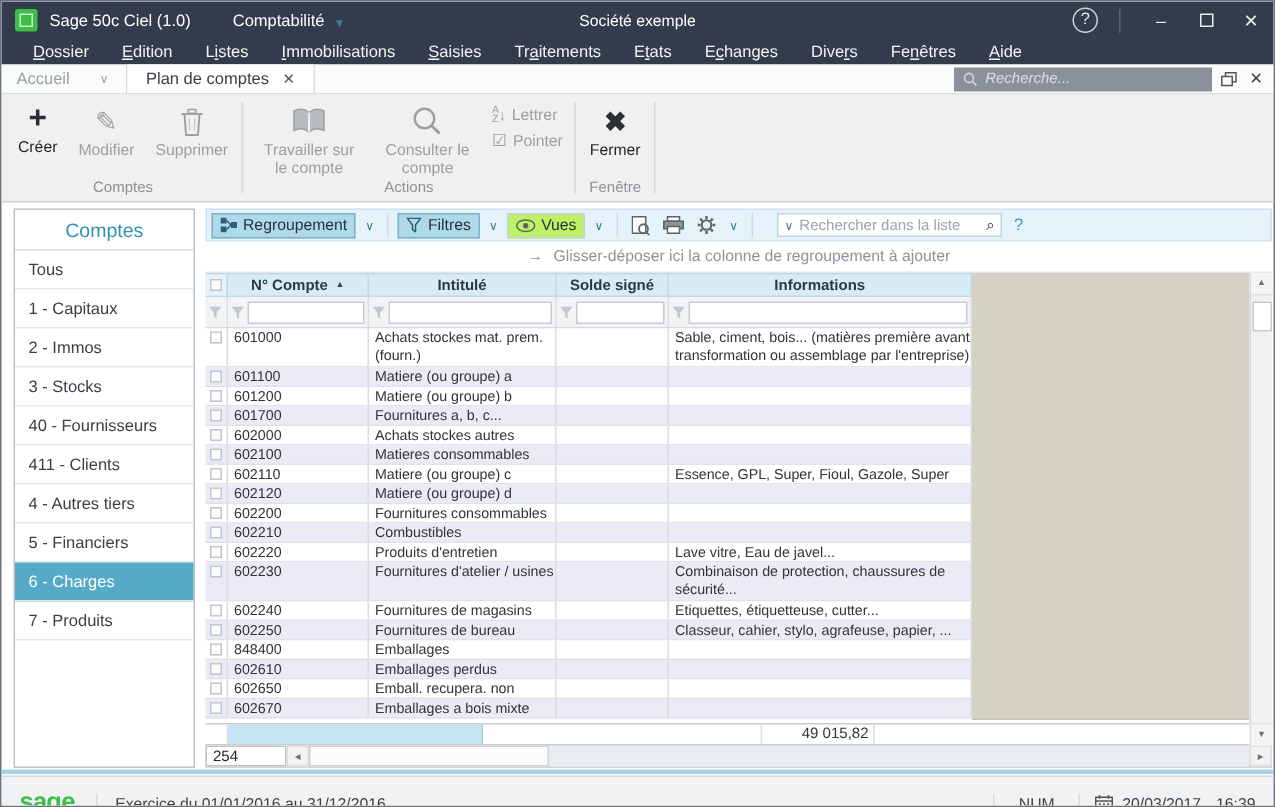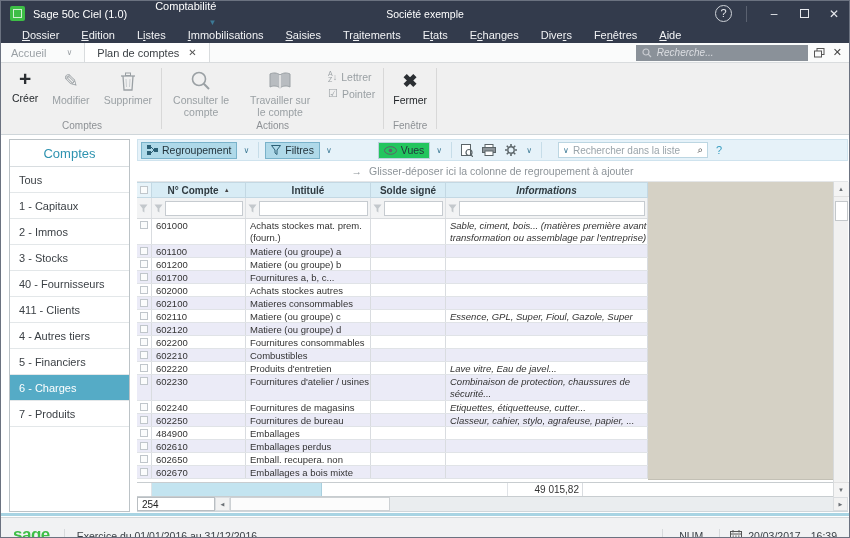--- a/index.html
+++ b/index.html
@@ -9,21 +9,21 @@
     font-family:"Liberation Sans", sans-serif; background:#fff;
     border:1px solid #6b7280;
   }
   
   .titlebar { position:absolute; top:0; left:0; right:0; height:25px; background:#333B4C;
     display:flex; align-items:center; color:#fff; font-size:11px; }
   .app-icon { width:15px; height:15px; background:#3DBE46; border-radius:2px; margin:0 8px 0 9px;
     display:inline-block; position:relative; }
   .app-icon::after{ content:""; position:absolute; inset:3px; border:1px solid rgba(255,255,255,.75); }
   .tb-app { margin-right:28px; }
-  .tb-module { display:flex; align-items:flex-end; gap:6px; cursor:default;flex-direction:column; }
+  .tb-module { display:flex; align-items:flex-end; gap:6px; cursor:default; }
   .tb-module .car { font-size:8px; }
   .tb-company { position:absolute; left:0; right:0; text-align:center; font-size:10.5px; pointer-events:none; }
   .tb-right { margin-left:auto; display:flex; align-items:center; height:100%; }
   .tb-help { width:17px; height:17px; border:1px solid #cfd3d9; border-radius:50%; text-align:center;
     line-height:15px; font-size:11px; margin-right:14px; color:#e8eaee; }
   .tb-sep { width:1px; height:16px; background:#5a6170; margin-right:12px; }
   .winbtn { width:30px; height:25px; display:flex; align-items:center; justify-content:center;
     font-size:12px; color:#e8eaee; }
   .winbtn .boxglyph { width:9px; height:9px; border:1px solid #e8eaee; display:inline-block; }
   
@@ -70,21 +70,21 @@
     border-bottom:1px solid #d8dde0; }
   .side-item { height:26px; line-height:26px; padding-left:9px; font-size:11px; color:#3a3f44;
     border-bottom:1px solid #e3e7e9; cursor:default; }
   .side-item.selected { background:#55ABC6; color:#fff; }
   
   .panel { position:absolute; left:136px; top:138px; width:711px; height:373px; }
   .list-toolbar { height:22px; background:#E6F2F9; border:1px solid #cfe3ee; display:flex;
     align-items:center; padding:0 3px; gap:3px; }
   .lt-btn { height:17px; display:flex; align-items:center; gap:4px; font-size:10.5px; color:#24343c;
     padding:0 5px; background:#AFD9E9; border:1px solid #79b2ca; }
-  .lt-btn.white { background:#22c55e; border:1px solid #bcd2dd;margin-left:40px; }
+  .lt-btn.white { background:#bef264; border:1px solid #bcd2dd; }
   .car { font-size:8px; color:#3d7a96; }
   .lt-chev { font-size:8px; color:#3d7a96; padding:0 3px; }
   .lt-ic { display:flex; align-items:center; padding:0 3px; }
   .lt-sep { width:1px; height:16px; background:#c6dde9; margin:0 3px; }
   .lt-search { margin-left:10px; width:150px; height:16px; background:#fff; border:1px solid #bcd6e2;
     display:flex; align-items:center; font-size:10px; color:#9aa4aa; padding:0 4px; gap:4px; }
   .lt-search .ph { flex:1; }
   .lt-search .mag { color:#333; font-size:10px; }
   .lt-help { color:#3a9ec2; font-size:11px; padding:0 5px; }
   .dragdrop { height:21px; background:#fff; border-bottom:1px solid #e4e6e8; display:flex;
@@ -96,21 +96,21 @@
   .grid-header { display:flex; height:16px; background:#D8ECF5; border-top:1px solid #c3d8e3;
     border-bottom:1px solid #c3d8e3; font-size:10px; font-weight:bold; color:#2f3a40; }
   .gh-cell { display:flex; align-items:center; justify-content:center; gap:5px;
     border-right:1px solid #c3d8e3; height:100%; }
   .gh-check { background:#e7f3f9; }
   .gh-check .cb { margin:0; }
   .sort-arrow { font-size:6px; color:#444; }
   .filter-row { display:flex; height:21px; background:#f2f3f4; border-bottom:1px solid #d8dbde; }
   .f-cell { display:flex; align-items:center; gap:2px; padding:0 2px; border-right:1px solid #dcdfe2; }
   .f-input { flex:1; height:15px; background:#fff; border:1px solid #c6cbd0; }
-  .w-check { width:15px; } .w-num { width:94px; } .w-int { width:125px; } .w-solde { width:75px; } .w-info { width:202px;font-style:italic; }
+  .w-check { width:15px; } .w-num { width:94px; } .w-int { width:125px; } .w-solde { width:75px; } .w-info { width:202px; }
   .grid-body { font-size:9.5px; color:#333; }
   .row { display:flex; background:#fff; border-bottom:1px solid #e0e3e7; }
   .row.alt { background:#EBEBF7; }
   .row .cell { border-right:1px solid #d9dce0; overflow:hidden; line-height:12px; padding-top:1px; }
   .row.h1 { height:13px; } .row.h2 { height:26px; }
   .cell.c-check { display:flex; align-items:flex-start; justify-content:center; padding-top:2px; }
   .cb { width:8px; height:8px; border:1px solid #c0c6cb; background:#fbfcfc; display:inline-block; }
   .cell.c-num { padding-left:4px; }
   .cell.c-int { padding-left:4px; }
   .cell.c-solde { text-align:right; padding-right:3px; }
@@ -126,21 +126,21 @@
   .footer-row { position:absolute; left:0; bottom:0; width:696px; height:15px; background:#fff;
     border-top:1px solid #c8cdd0; border-bottom:1px solid #c8cdd0; display:flex; font-size:10px; color:#333; }
   .ft-pad { width:15px; border-right:1px solid #e0e3e7; }
   .ft-teal { width:170px; background:#C3E4F0; border-right:1px solid #a9cfde; }
   .ft-gap { width:186px; border-right:1px solid #e0e3e7; }
   .ft-solde { width:75px; text-align:right; padding:1px 3px 0 0; border-right:1px solid #d9dce0; }
   .ft-info { flex:1; }
   
   .count-row { height:15px; display:flex; align-items:stretch; background:#EAEDEF;
     border-bottom:1px solid #cfd6da; }
-  .count-box { width:78px; background:#fff; border:1px solid #b9bec2; font-size:10px;
+  .count-box { width:54px; background:#fff; border:1px solid #b9bec2; font-size:10px;
     display:flex; align-items:center; padding-left:4px; color:#222; }
   .hs-btn { width:15px; display:flex; align-items:center; justify-content:center; font-size:5px;
     color:#6b7075; background:#f2f2f2; border:1px solid #dadde0; }
   .hs-thumb { width:160px; background:#fcfcfc; border:1px solid #cdd1d4; }
   .hs-track { flex:1; }
   
   .bottom-line { position:absolute; left:0; right:0; top:512px; height:3px; background:#A8D4E3; }
   .statusbar { position:absolute; left:0; right:0; top:516px; height:36px; background:#f1f2f3;
     border-top:1px solid #d4d8da; display:flex; align-items:center; font-size:10.5px; color:#3c4247; }
   .sage-logo { font-size:17px; font-weight:bold; color:#3DBE46; letter-spacing:-.5px; padding:0 14px 2px 12px; }
@@ -238,37 +238,37 @@
               </svg>
           </span>
           <span>Supprimer</span>
         </div>
       </div>
       <div class="tgroup-label">Comptes</div>
     </div>
     <div class="vsep"></div>
     <div class="tgroup">
       <div class="tbuttons">
+        <div class="tbtn disabled" style="width:84px">
+          <span class="ticon">
+            <svg width="24" height="20" viewBox="0 0 24 20">
+                <path d="M12 4 C9 1.5 5 1.5 2 3 V16 C5 14.5 9 14.5 12 17 C15 14.5 19 14.5 22 16 V3 C19 1.5 15 1.5 12 4 Z" fill="#b8bcc0" stroke="#9aa0a4"></path>
+                <line x1="12" y1="4" x2="12" y2="17" stroke="#f0f0f0" stroke-width="1.4"></line>
+              </svg>
+          </span>
+          <span>Travailler sur le compte</span>
+        </div>
         <div class="tbtn disabled" style="width:74px">
           <span class="ticon">
             <svg width="22" height="22" viewBox="0 0 22 22">
                 <circle cx="9" cy="9" r="6.5" fill="none" stroke="#9aa0a4" stroke-width="1.6"></circle>
                 <line x1="13.8" y1="13.8" x2="19" y2="19" stroke="#9aa0a4" stroke-width="2"></line>
               </svg>
           </span>
           <span>Consulter le compte</span>
-        </div>
-        <div class="tbtn disabled" style="width:84px">
-          <span class="ticon">
-            <svg width="24" height="20" viewBox="0 0 24 20">
-                <path d="M12 4 C9 1.5 5 1.5 2 3 V16 C5 14.5 9 14.5 12 17 C15 14.5 19 14.5 22 16 V3 C19 1.5 15 1.5 12 4 Z" fill="#b8bcc0" stroke="#9aa0a4"></path>
-                <line x1="12" y1="4" x2="12" y2="17" stroke="#f0f0f0" stroke-width="1.4"></line>
-              </svg>
-          </span>
-          <span>Travailler sur le compte</span>
         </div>
         <div class="tstack">
           <span class="srow">
             <span class="az-ic">
                 <span class="ltrs">
                   <span>A</span>
                   <span>Z</span>
                 </span>
                 <span style="font-size:9px;">↓</span>
               </span>
@@ -561,21 +561,21 @@
               </span>
               <span class="cell c-num w-num">602250</span>
               <span class="cell c-int w-int">Fournitures de bureau</span>
               <span class="cell c-solde w-solde"></span>
               <span class="cell c-info w-info">Classeur, cahier, stylo, agrafeuse, papier, ...</span>
             </div>
             <div class="row h1">
               <span class="cell c-check w-check">
                 <span class="cb"></span>
               </span>
-              <span class="cell c-num w-num">484900</span>
+              <span class="cell c-num w-num">848400</span>
               <span class="cell c-int w-int">Emballages</span>
               <span class="cell c-solde w-solde"></span>
               <span class="cell c-info w-info"></span>
             </div>
             <div class="row h1 alt">
               <span class="cell c-check w-check">
                 <span class="cb"></span>
               </span>
               <span class="cell c-num w-num">602610</span>
               <span class="cell c-int w-int">Emballages perdus</span>

